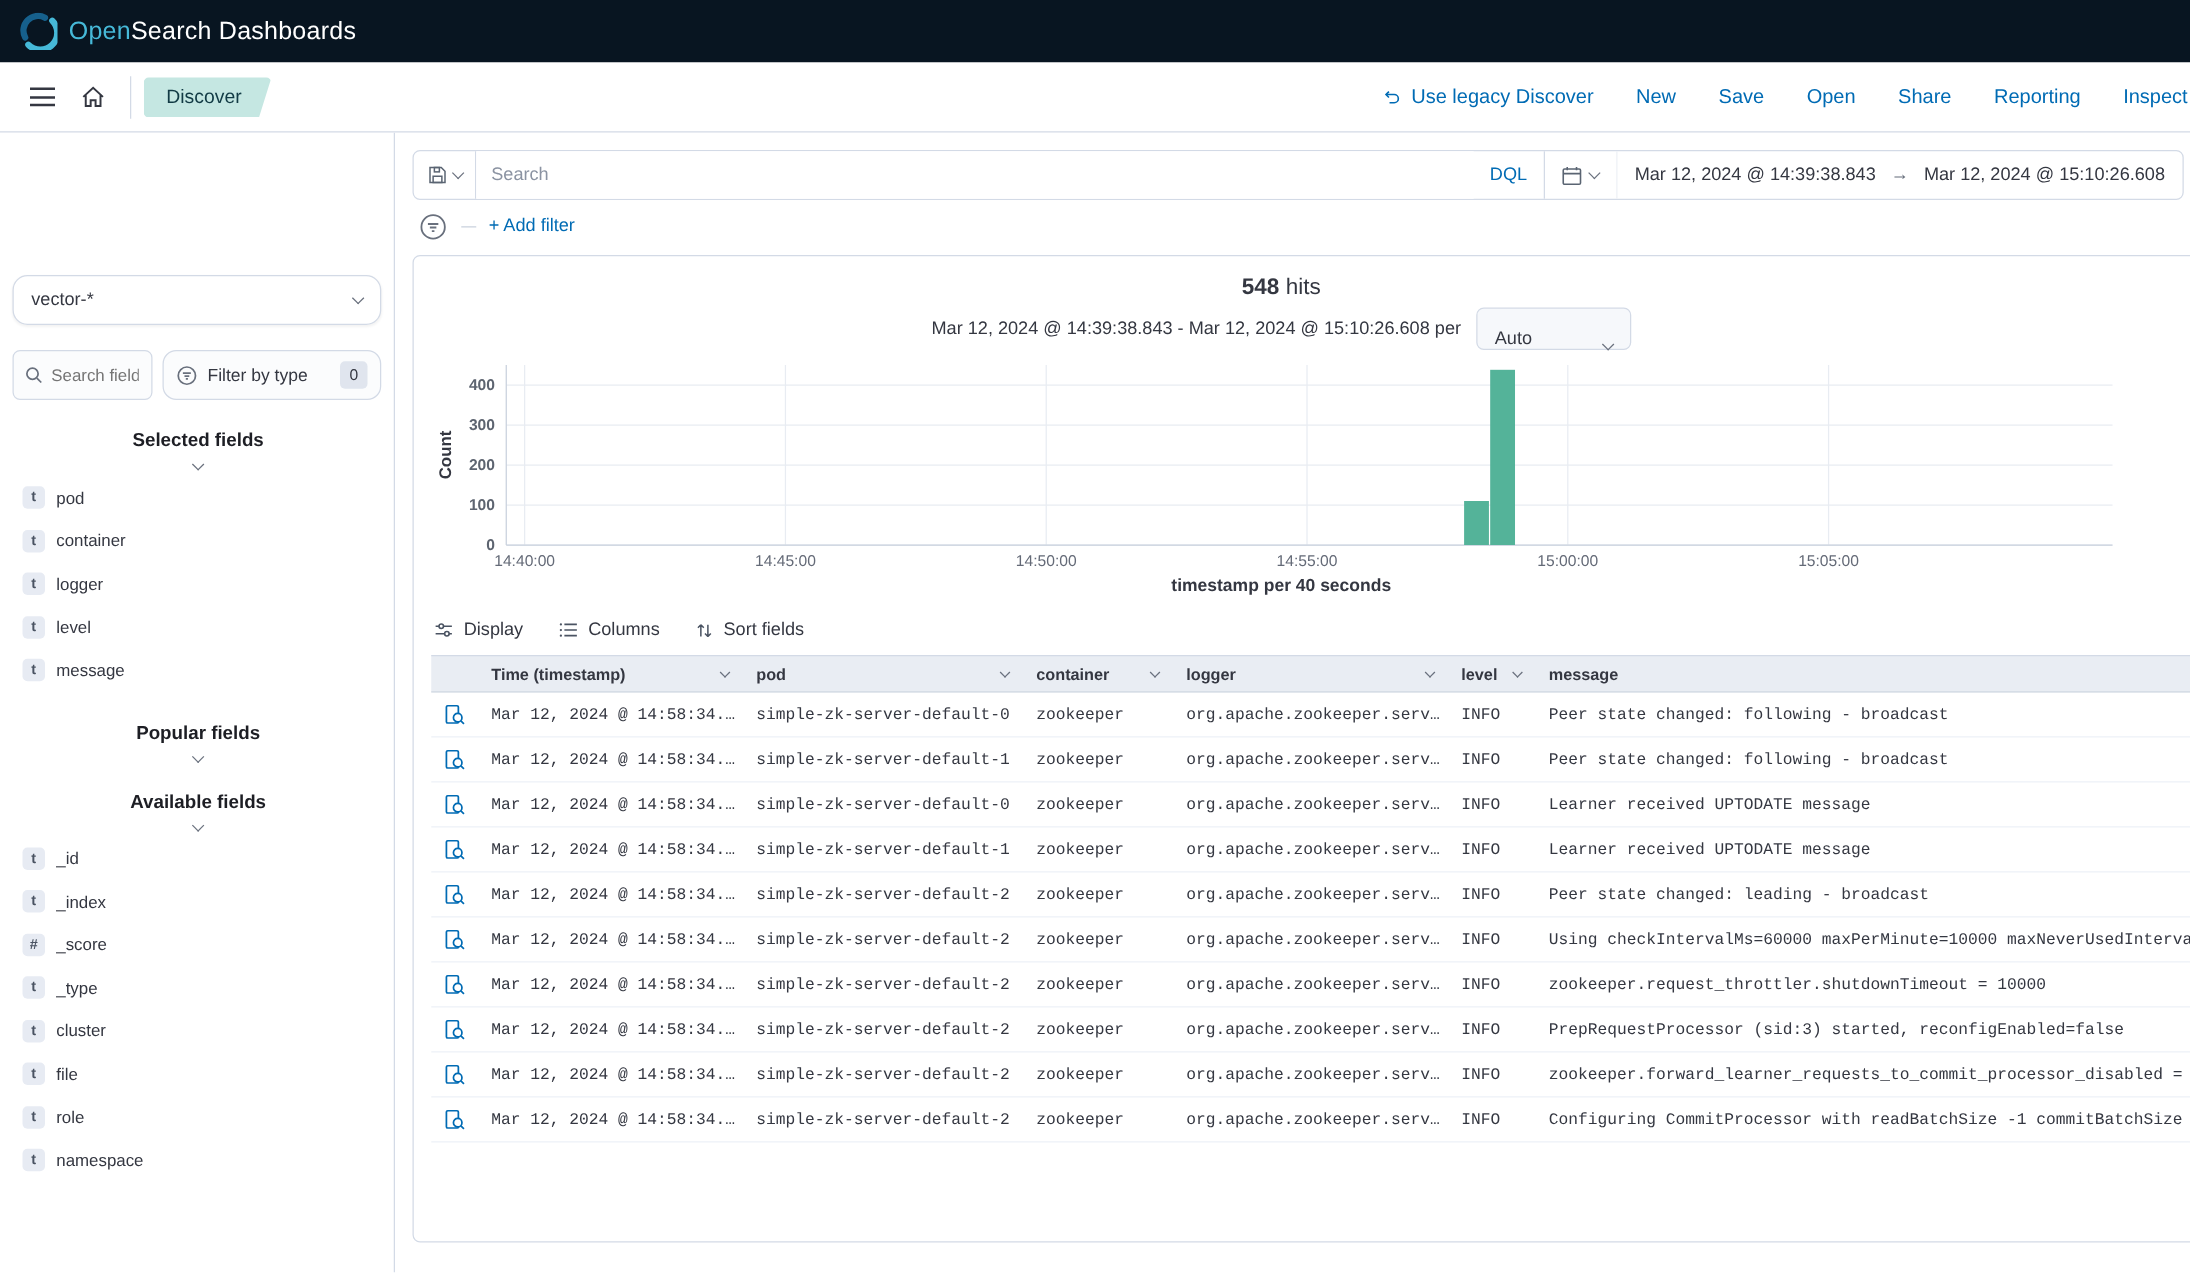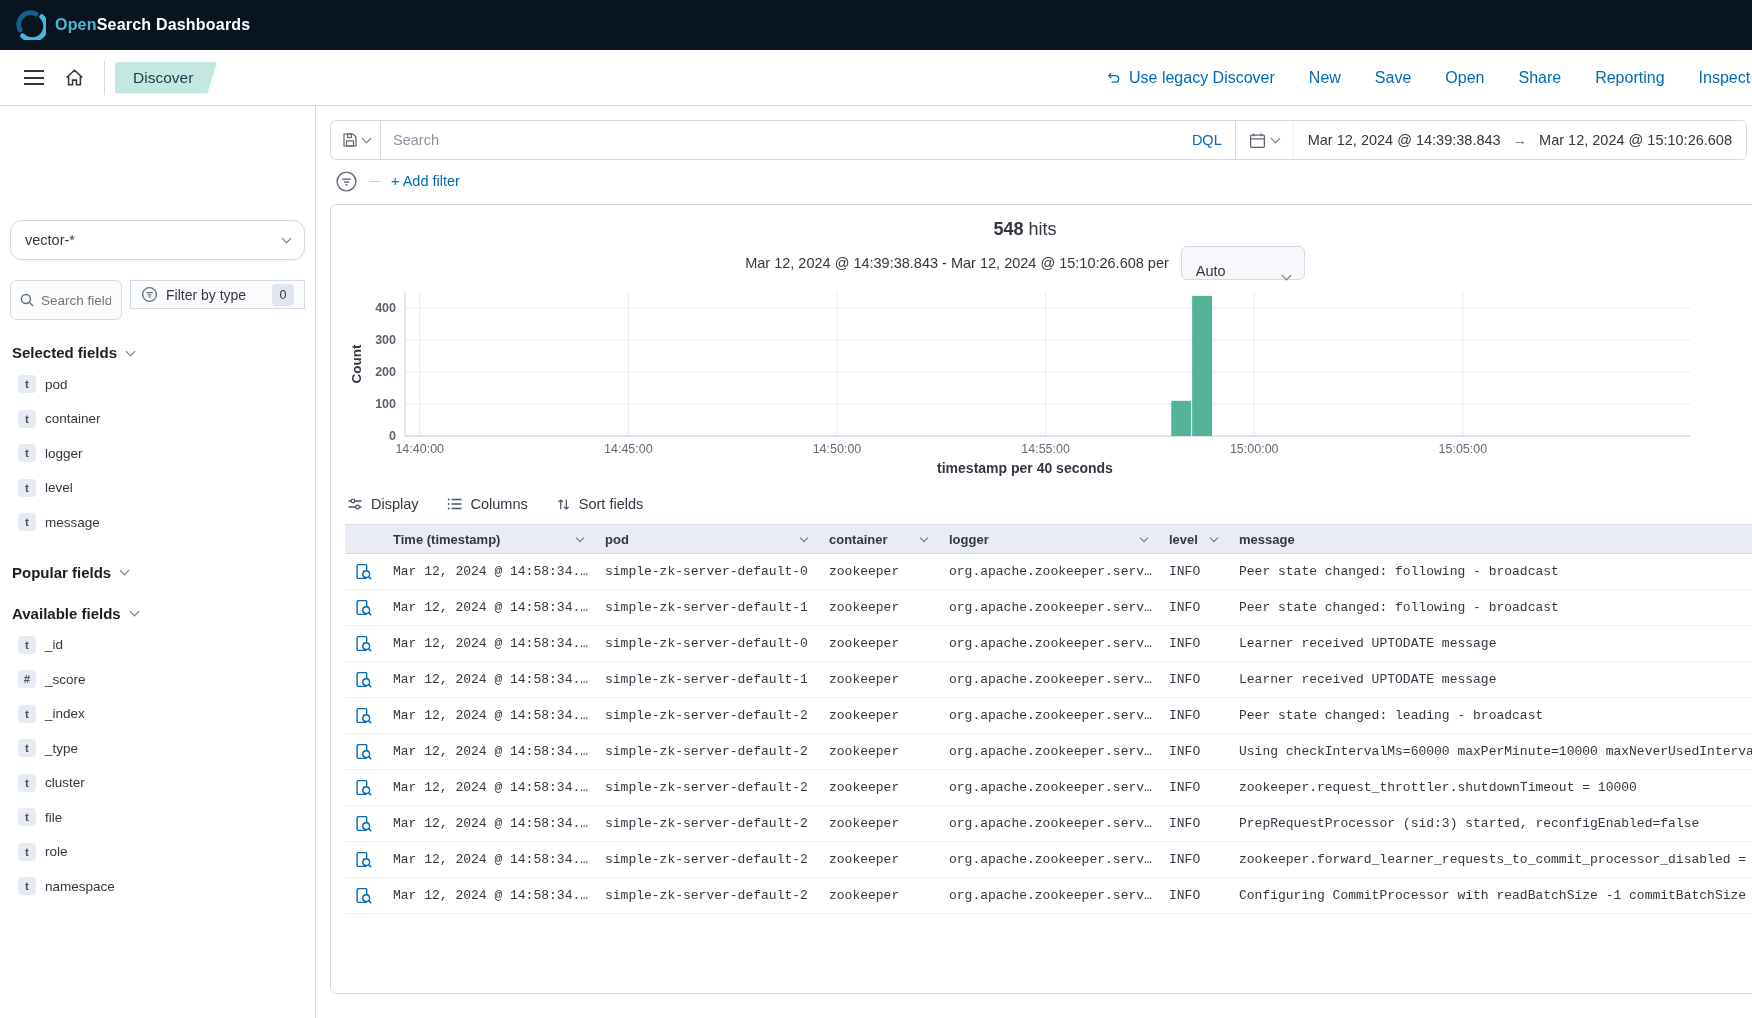--- a/index.html
+++ b/index.html
@@ -8,21 +8,21 @@
     width:1752px;height:1018px;overflow:hidden;position:relative;
     font-family:"Liberation Sans","DejaVu Sans",sans-serif;
     color:#343741;background:#fff;
   }
   svg{display:block;}
   svg text{font-family:"Liberation Sans","DejaVu Sans",sans-serif;}
 
   
   .top-bar{height:50px;background:var(--topbar-bg,#081521);display:flex;align-items:center;padding:0 16px;}
   .logo{display:flex;align-items:center;gap:9px;}
-  .logo-text{font-size:16px;font-weight:700;letter-spacing:.2px;color:#fff;}
+  .logo-text{font-size:20px;font-weight:400;letter-spacing:.2px;color:#fff;}
   .logo-open{color:var(--logo-accent,#46b9d8);}
 
   
   .app-toolbar{height:56px;background:#fff;border-bottom:1px solid var(--border,#d3dae6);
     display:flex;align-items:center;padding:0 14px;position:relative;}
   .icon-btn{width:40px;height:40px;display:flex;align-items:center;justify-content:center;cursor:pointer;}
   .hamburger{width:20px;height:15px;border-top:2px solid #343741;border-bottom:2px solid #343741;position:relative;}
   .hamburger::after{content:"";position:absolute;left:0;right:0;top:4.5px;height:2px;background:#343741;}
   .v-divider{width:1px;height:34px;background:var(--border,#d3dae6);margin:0 10px;}
   .breadcrumb-badge{background:var(--badge-bg,#c5e7e2);color:var(--badge-text,#123b45);
@@ -40,26 +40,26 @@
   .main{width:1500px;flex:none;padding:14px 0 0 14px;}
 
   
   .index-select{margin-top:114px;height:40px;border:1px solid var(--border,#d3dae6);border-radius:12px;
     display:flex;align-items:center;justify-content:space-between;padding:0 14px;font-size:14.5px;
     box-shadow:0 1px 2px rgba(0,0,0,.05);cursor:pointer;background:#fff;}
   .sidebar-search-row{margin-top:20px;display:flex;gap:8px;}
   .field-search{width:112px;height:40px;border:1px solid var(--border,#d3dae6);border-radius:6px;
     display:flex;align-items:center;gap:6px;padding:0 8px;background:#fbfcfd;overflow:hidden;}
   .field-search input{border:none;outline:none;background:transparent;width:70px;font-size:13.5px;color:#343741;}
-  .filter-type-btn{flex:1;height:29px;border:1px solid var(--border,#d3dae6);border-radius:0;
+  .filter-type-btn{flex:1;height:40px;border:1px solid var(--border,#d3dae6);border-radius:11px;
     display:flex;align-items:center;gap:8px;padding:0 10px;background:#fbfcfd;cursor:pointer;}
   .filter-type-label{font-size:14px;color:#343741;flex:1;}
   .count-badge{min-width:22px;height:22px;border-radius:4px;background:#e0e5ee;color:#343741;
     display:flex;align-items:center;justify-content:center;font-size:12.5px;}
-  .section-head{margin:24px 0 6px 2px;display:flex;align-items:center;gap:10px;cursor:pointer;}
+  .section-head{margin:24px 0 6px 2px;display:flex;align-items:center;gap:10px;cursor:pointer;flex-direction:column;}
   .section-title{font-size:15px;font-weight:700;color:#1d1e24;}
   .chev{display:inline-block;width:7px;height:7px;border-right:1.7px solid #69707d;border-bottom:1.7px solid #69707d;
     transform:rotate(45deg);margin-top:-3px;}
   .field-item{height:34.5px;display:flex;align-items:center;gap:9px;padding-left:8px;border-radius:4px;cursor:pointer;}
   .chip{width:18px;height:18px;border-radius:4px;background:var(--chip-bg,#e7ebf3);flex:none;
     display:inline-flex;align-items:center;justify-content:center;font-size:11.5px;font-weight:600;color:#4a5362;}
   .chip[data-icon="t"]::before{content:"t";}
   .chip[data-icon="#"]::before{content:"#";}
   .chip[data-icon="date"]::before{content:"⊞";font-size:13px;}
   .field-label{font-size:13.5px;color:#343741;}
@@ -270,27 +270,27 @@
       <span class="chev"></span>
     </div>
     <div>
 
         <div class="field-item">
           <span class="chip" data-icon="t"></span>
           <span class="field-label">_id</span>
         </div>
 
         <div class="field-item">
+          <span class="chip" data-icon="t"></span>
+          <span class="field-label">_index</span>
+        </div>
+
+        <div class="field-item">
           <span class="chip" data-icon="#"></span>
           <span class="field-label">_score</span>
-        </div>
-
-        <div class="field-item">
-          <span class="chip" data-icon="t"></span>
-          <span class="field-label">_index</span>
         </div>
 
         <div class="field-item">
           <span class="chip" data-icon="t"></span>
           <span class="field-label">_type</span>
         </div>
 
         <div class="field-item">
           <span class="chip" data-icon="t"></span>
           <span class="field-label">cluster</span>

